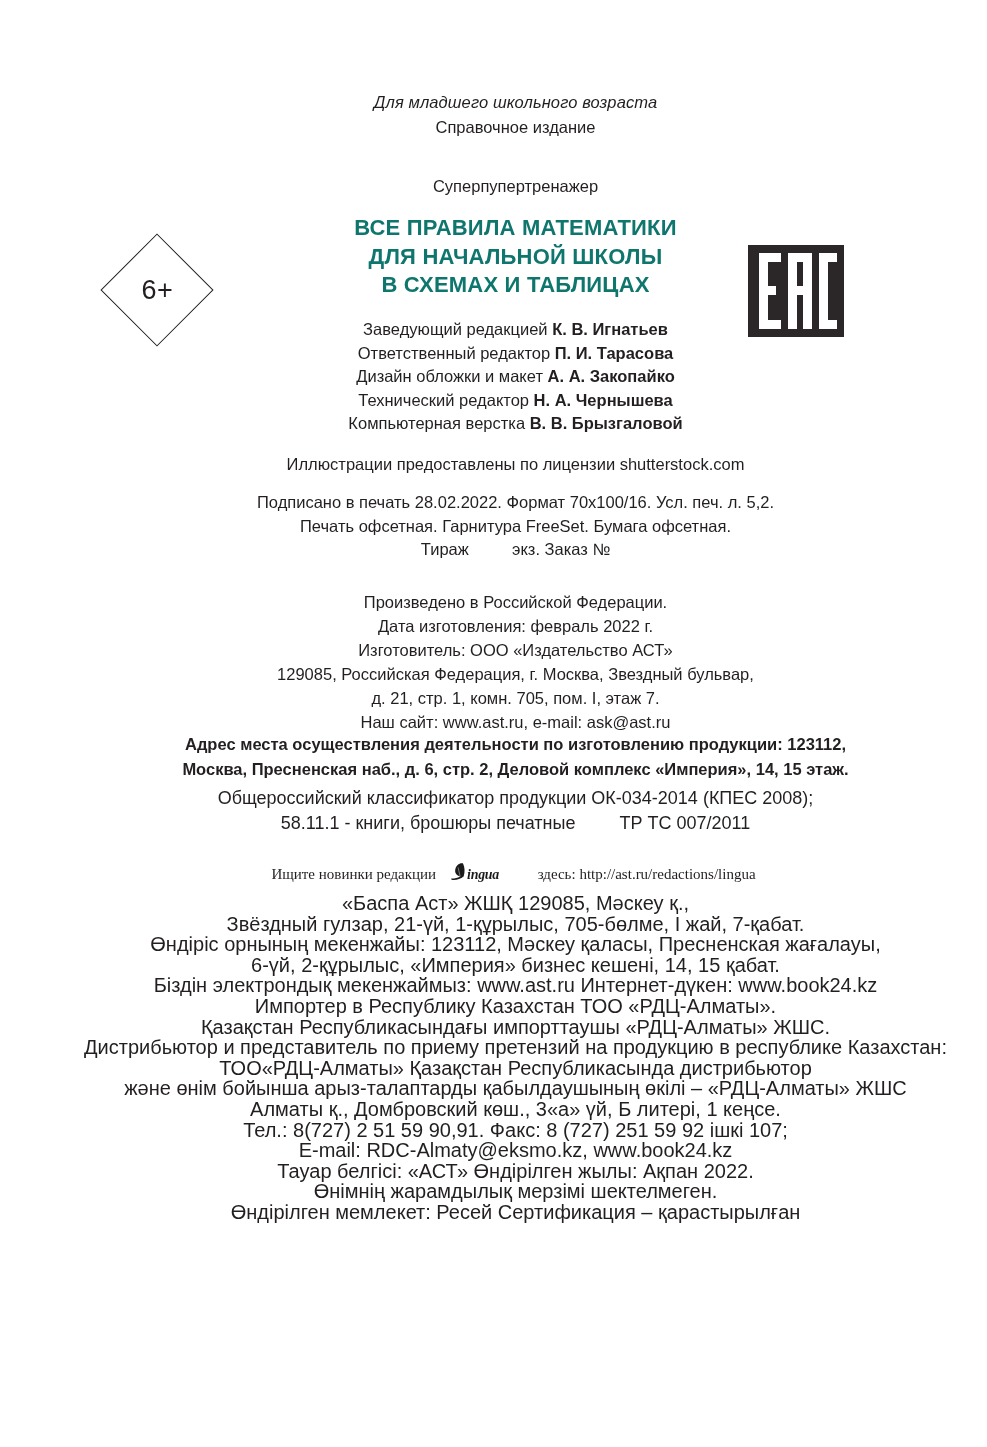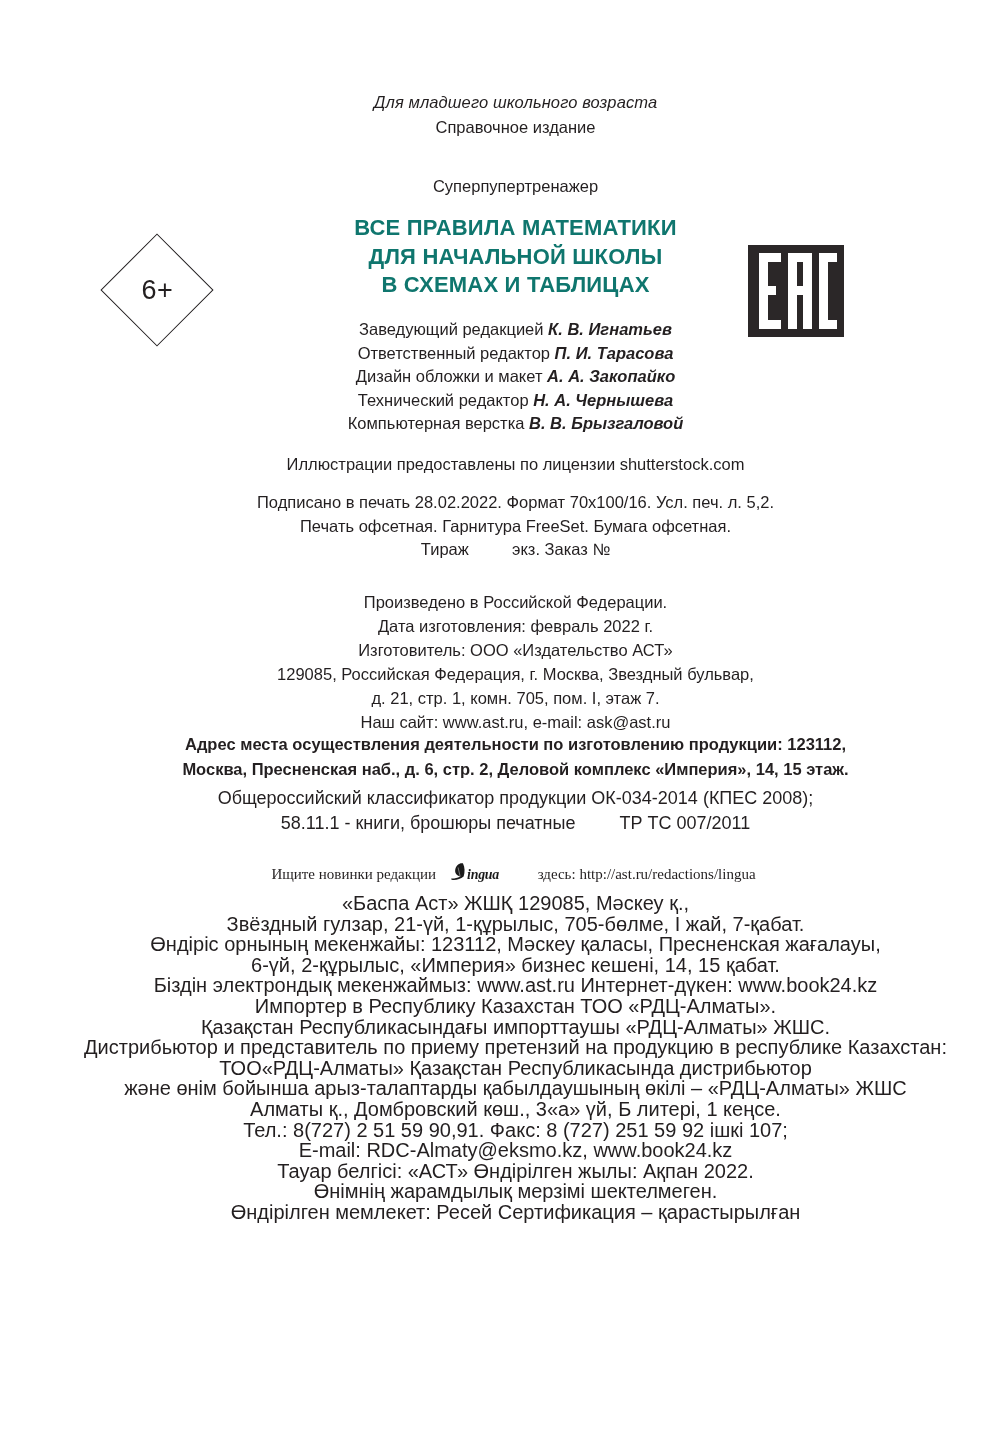--- a/index.html
+++ b/index.html
@@ -51,21 +51,21 @@
     letter-spacing: .2px;
   }
 
   
   .credits {
     top: 318px;
     font-size: 16.5px;
     line-height: 23.5px;
   }
   .credits .role { font-style: normal; }
-  .credits .person { font-style: italic; font-weight: 600; }
+  .credits .person { font-weight: 600; }
 
   
   .illus {
     top: 455px;
     font-size: 16.5px;
   }
   .printinfo {
     top: 491px;
     font-size: 16.5px;
     line-height: 23.5px;

